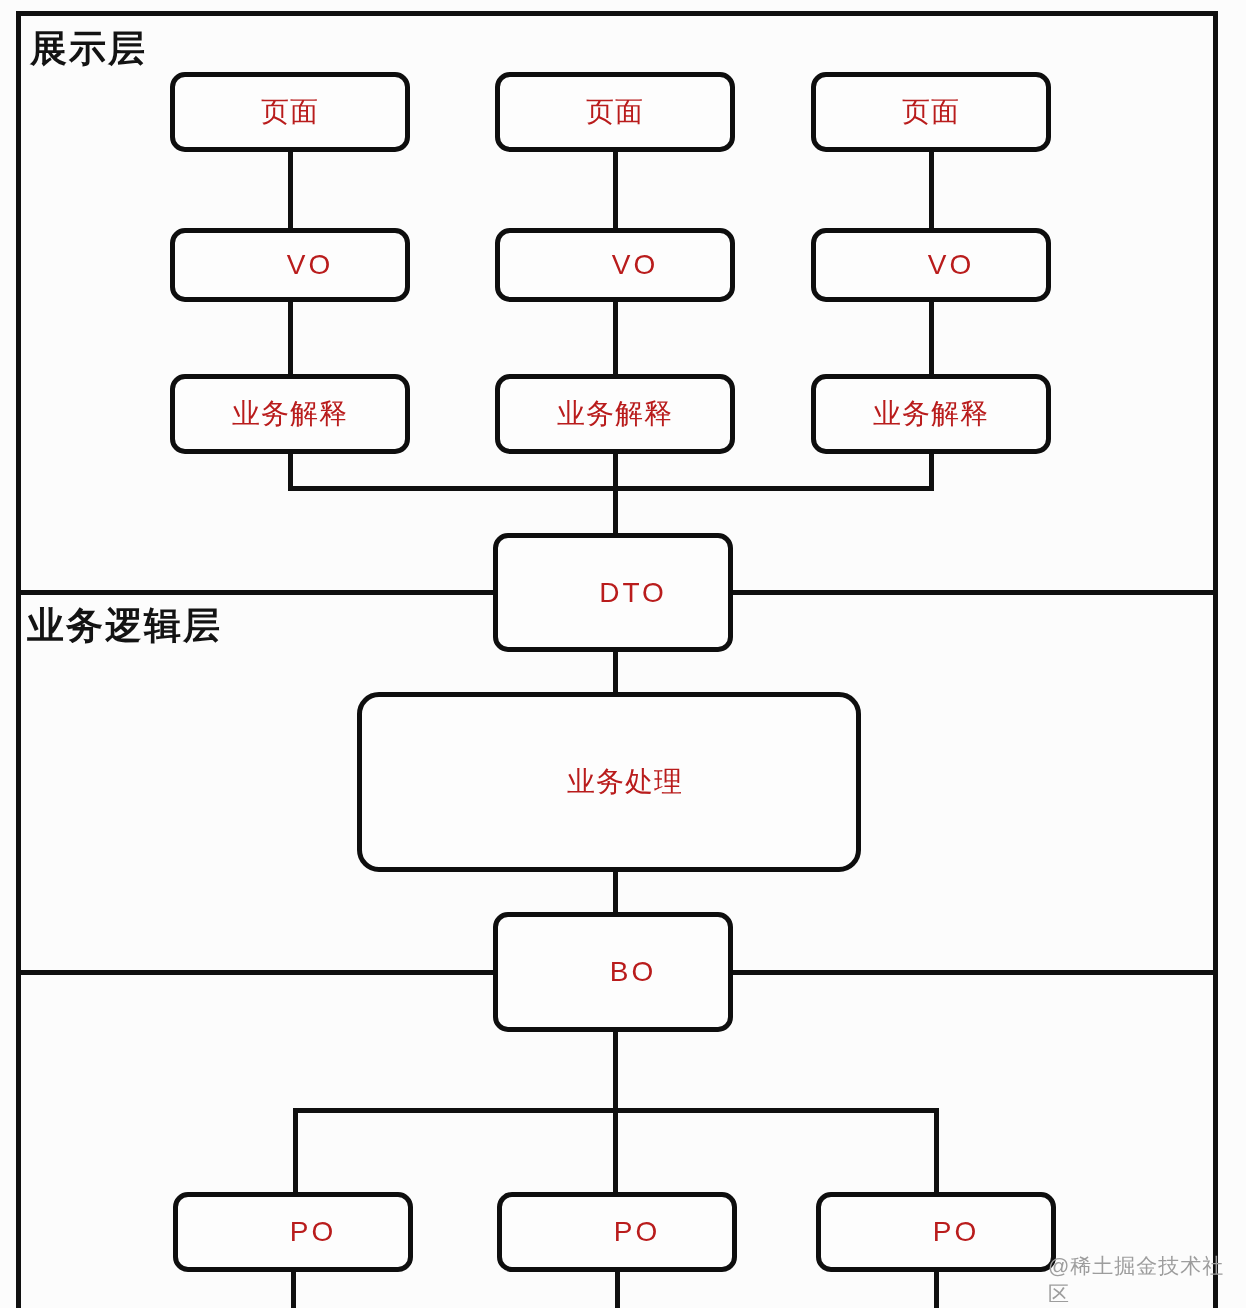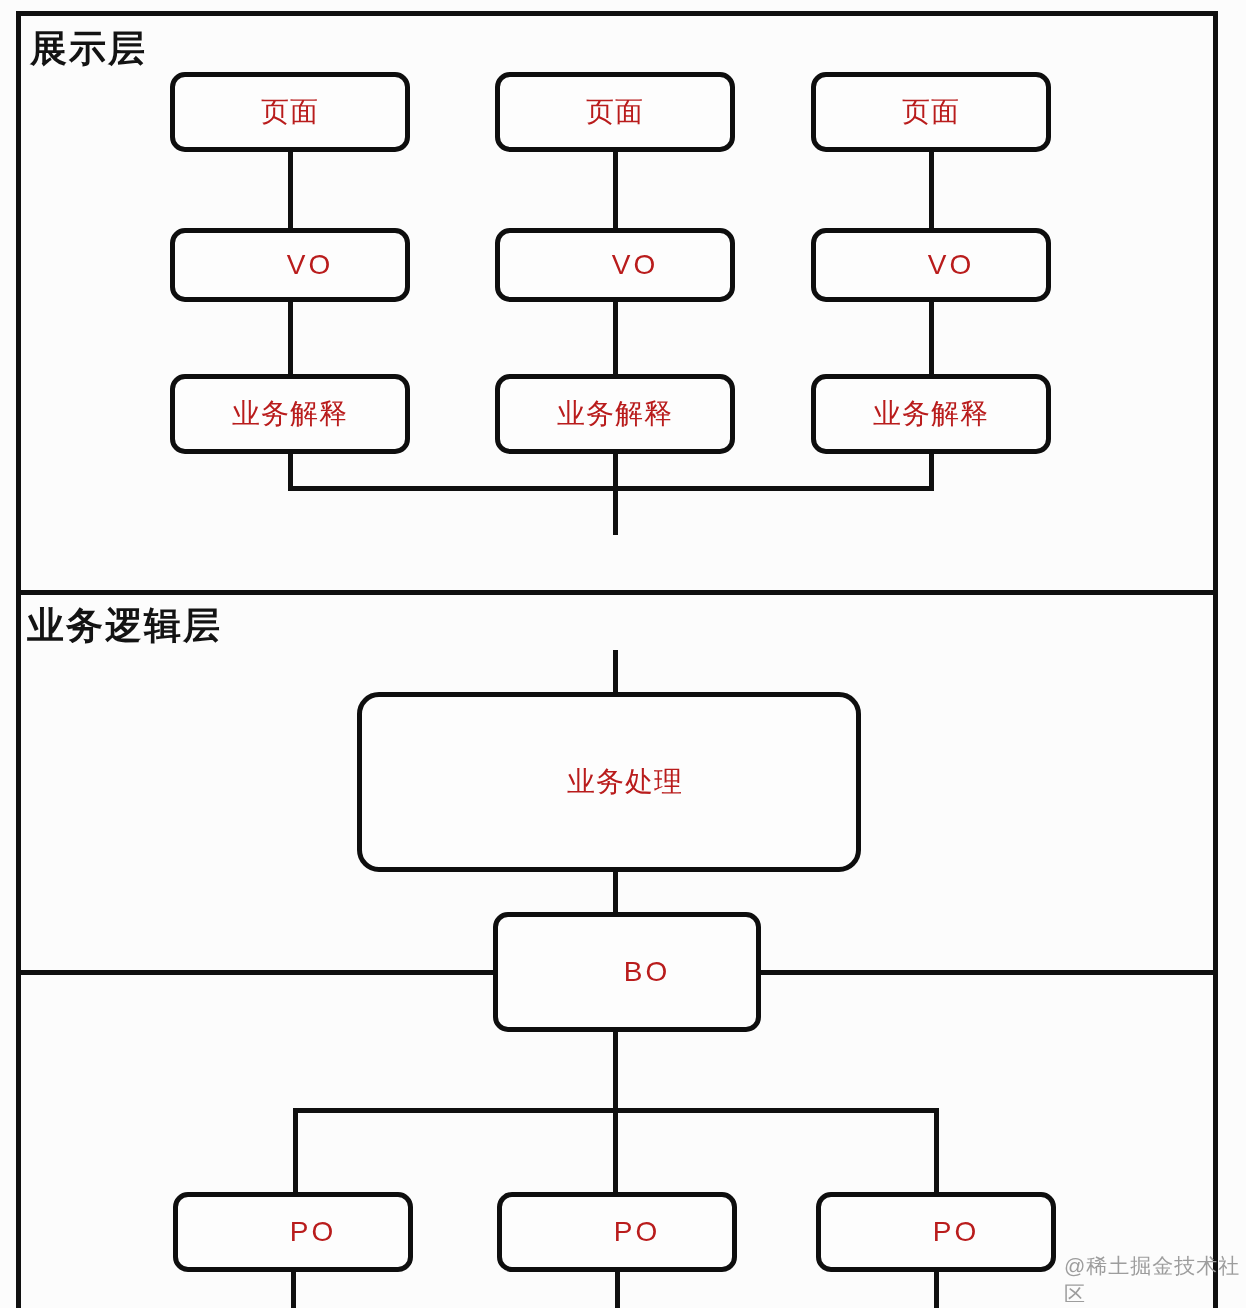--- a/index.html
+++ b/index.html
@@ -20,21 +20,21 @@
     position:absolute; background:#fdfdfd; border:5px solid #0e0e0e; border-radius:15px;
     display:flex; align-items:center; justify-content:center;
     font-size:28px; color:#b91c1c; letter-spacing:1px; white-space:nowrap;
   }
   .node.latin { letter-spacing:3px;padding-left:40px; }
   .node.big { border-radius:22px; }
   .layer-label {
     position:absolute; font-size:37px; font-weight:bold; color:#131313; letter-spacing:2px;
   }
   .watermark {
-    position:absolute; left:1048px; top:1252px; font-size:21px; color:#9d9d9d; letter-spacing:1px;margin-left:16px;
+    position:absolute; left:1048px; top:1252px; font-size:21px; color:#9d9d9d; letter-spacing:1px;
   }
 </style>
 </head>
 <body>
 
 <div class="canvas">
 
   <div class="frame"></div>
   <div class="divider" style="top:590px;"></div>
   <div class="divider" style="top:970px;"></div>
@@ -72,24 +72,25 @@
   <div class="node" style="left:811px; top:72px; width:240px; height:80px;">页面</div>
 
   <div class="node latin" style="left:170px; top:228px; width:240px; height:74px;">VO</div>
   <div class="node latin" style="left:495px; top:228px; width:240px; height:74px;">VO</div>
   <div class="node latin" style="left:811px; top:228px; width:240px; height:74px;">VO</div>
 
   <div class="node" style="left:170px; top:374px; width:240px; height:80px;">业务解释</div>
   <div class="node" style="left:495px; top:374px; width:240px; height:80px;">业务解释</div>
   <div class="node" style="left:811px; top:374px; width:240px; height:80px;">业务解释</div>
 
+  <div class="node latin" style="left:493px; top:533px; width:240px; height:119px;">DTO</div>
 
   <div class="node big" style="left:357px; top:692px; width:504px; height:180px;padding-left:32px;">业务处理</div>
 
-  <div class="node latin" style="left:493px; top:912px; width:268px; height:120px;">BO</div>
+  <div class="node latin" style="left:493px; top:912px; width:240px; height:120px;">BO</div>
 
   <div class="node latin" style="left:173px; top:1192px; width:240px; height:80px;">PO</div>
   <div class="node latin" style="left:497px; top:1192px; width:240px; height:80px;">PO</div>
   <div class="node latin" style="left:816px; top:1192px; width:240px; height:80px;">PO</div>
 
   <div class="watermark">@稀土掘金技术社区</div>
 
 </div>
 
 </body></html>

